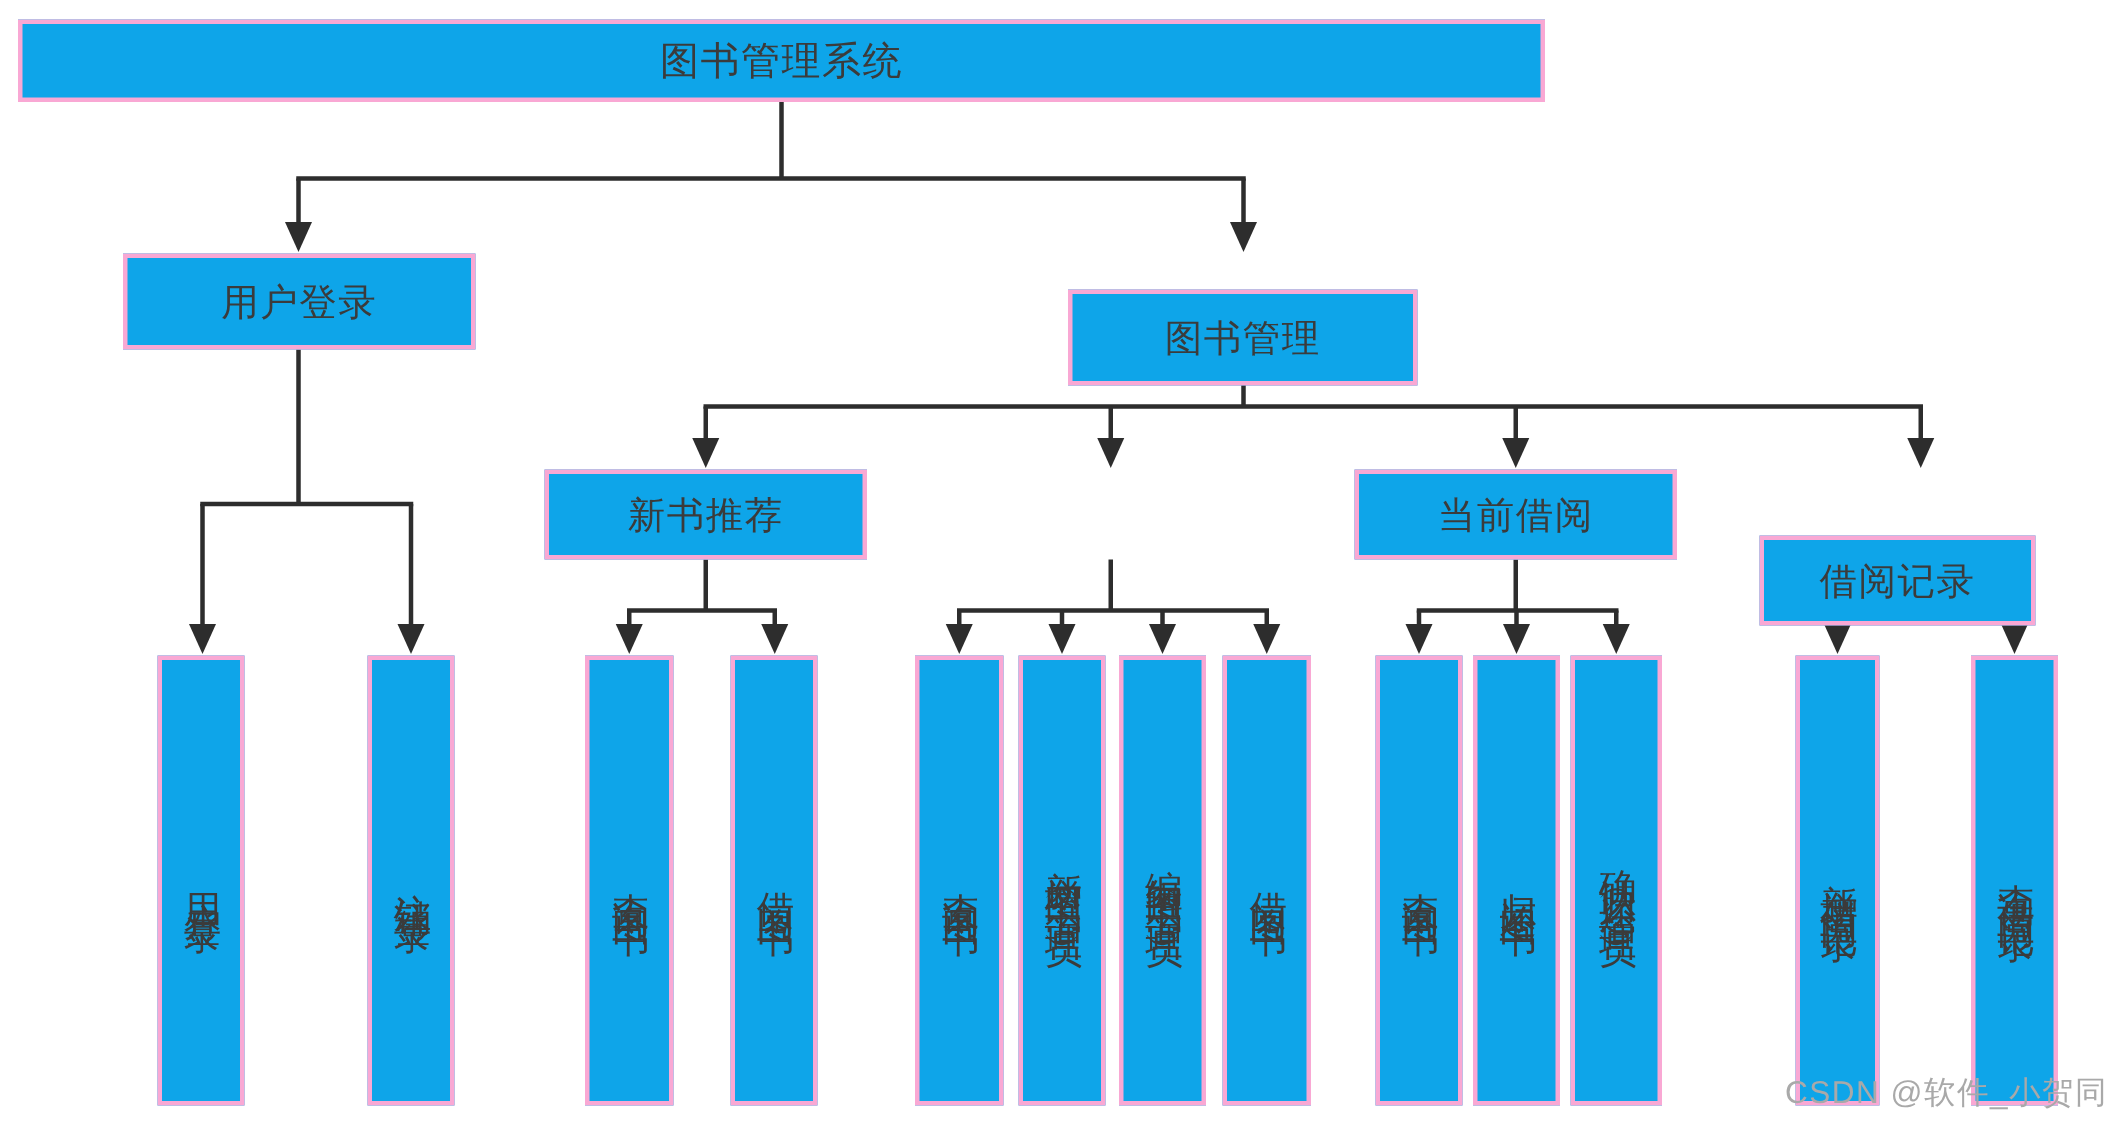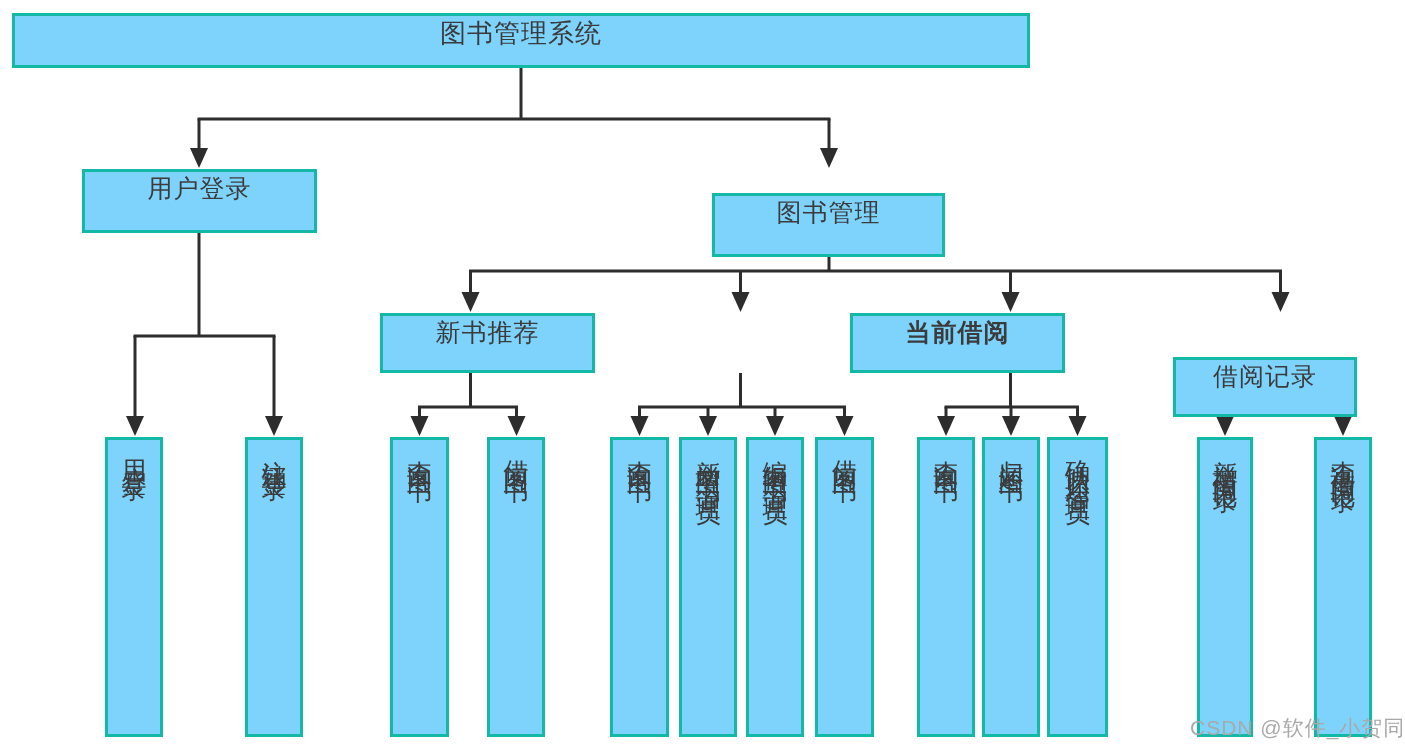--- a/index.html
+++ b/index.html
@@ -13,24 +13,24 @@
   }
   .connectors {
     position: absolute;
     left: 0; top: 0;
     width: 1405px; height: 747px;
     z-index: 0;
   }
   .box {
     position: absolute;
     box-sizing: border-box;
-    border: 3px solid #14b8a6;
-    background: #7dd3fc;
+    border: 3px solid #f9a8d4;
+    background: #0ea5e9;
     display: flex;
-    align-items: flex-start;
+    align-items: center;
     justify-content: center;
     z-index: 1;
   }
   .box .label {
     font-size: 25px;
     color: #3b3b3b;
     letter-spacing: 1px;
     white-space: nowrap;
   }
   .root .label { font-size: 26px; }
@@ -135,24 +135,24 @@
     <span class="label">图书管理系统</span>
   </div>
 
   <div class="box" style="left:82px; top:169px; width:235px; height:64px;">
     <span class="label">用户登录</span>
   </div>
   <div class="box" style="left:712px; top:169px; width:233px; height:64px;margin-top:24px;">
     <span class="label">图书管理</span>
   </div>
 
-  <div class="box" style="left:363px; top:313px; width:215px; height:60px;margin-left:17px;">
+  <div class="box" style="left:363px; top:313px; width:215px; height:60px;">
     <span class="label">新书推荐</span>
   </div>
-  <div class="box" style="left:850px; top:313px; width:215px; height:60px;font-weight:bold;">
+  <div class="box" style="left:903px; top:313px; width:215px; height:60px;">
     <span class="label">当前借阅</span>
   </div>
   <div class="box" style="left:1173px; top:313px; width:184px; height:60px;margin-top:44px;">
     <span class="label">借阅记录</span>
   </div>
 
   <div class="box vbox" style="left:105px; top:437px; width:58px; height:300px;">
     <span class="label">用户登录</span>
   </div>
   <div class="box vbox" style="left:245px; top:437px; width:58px; height:300px;">

